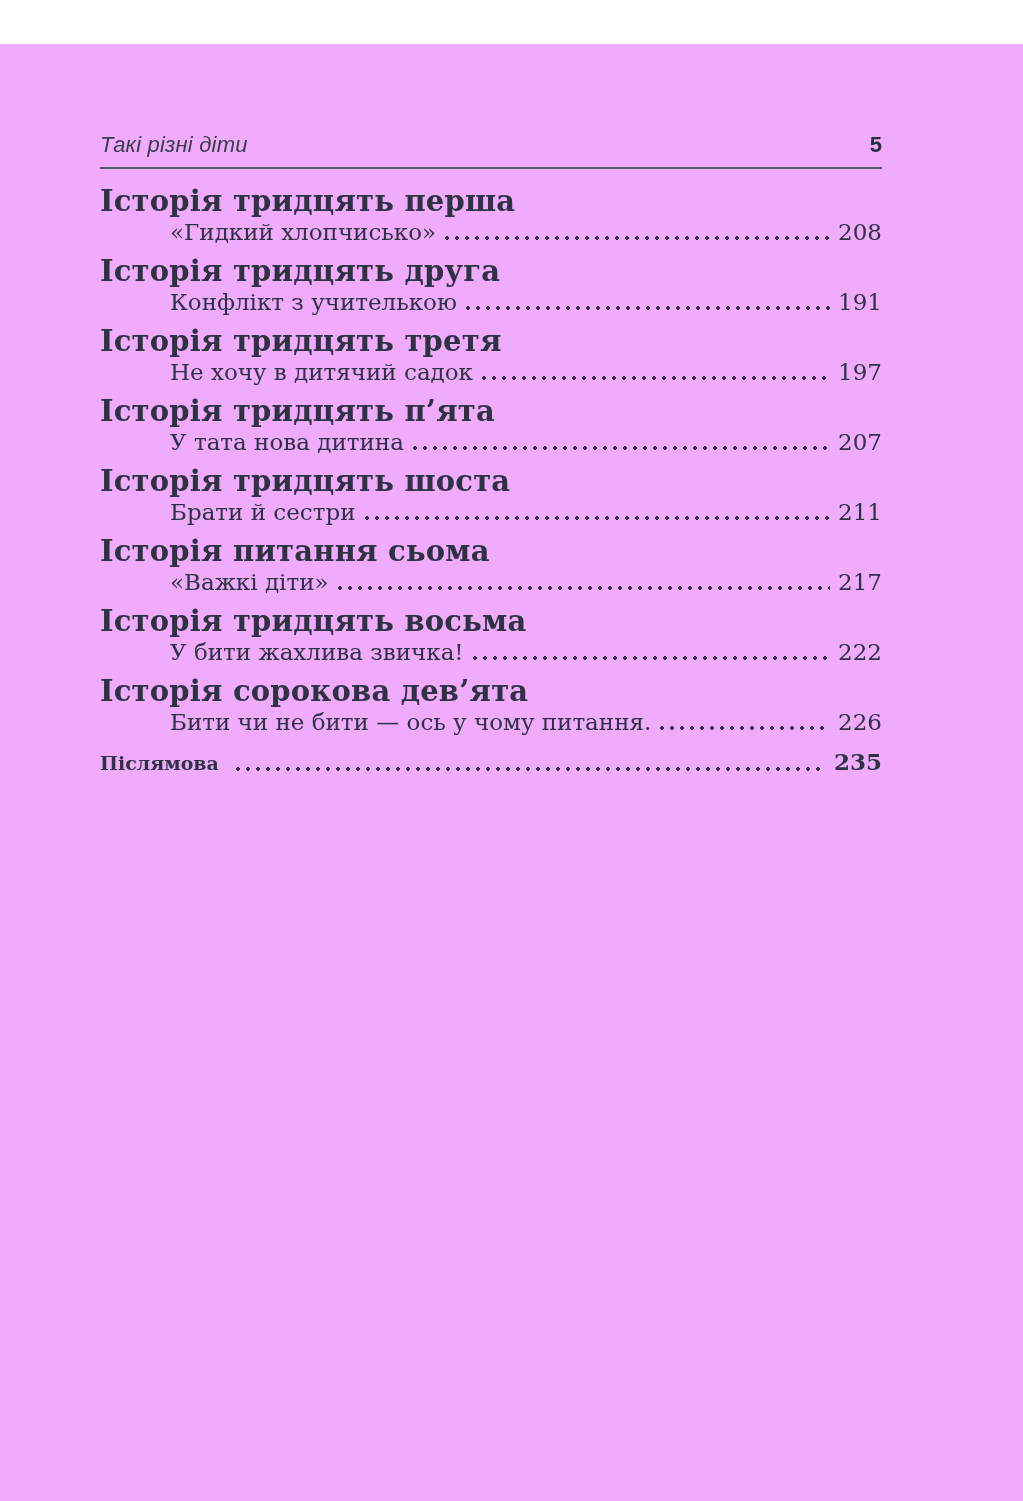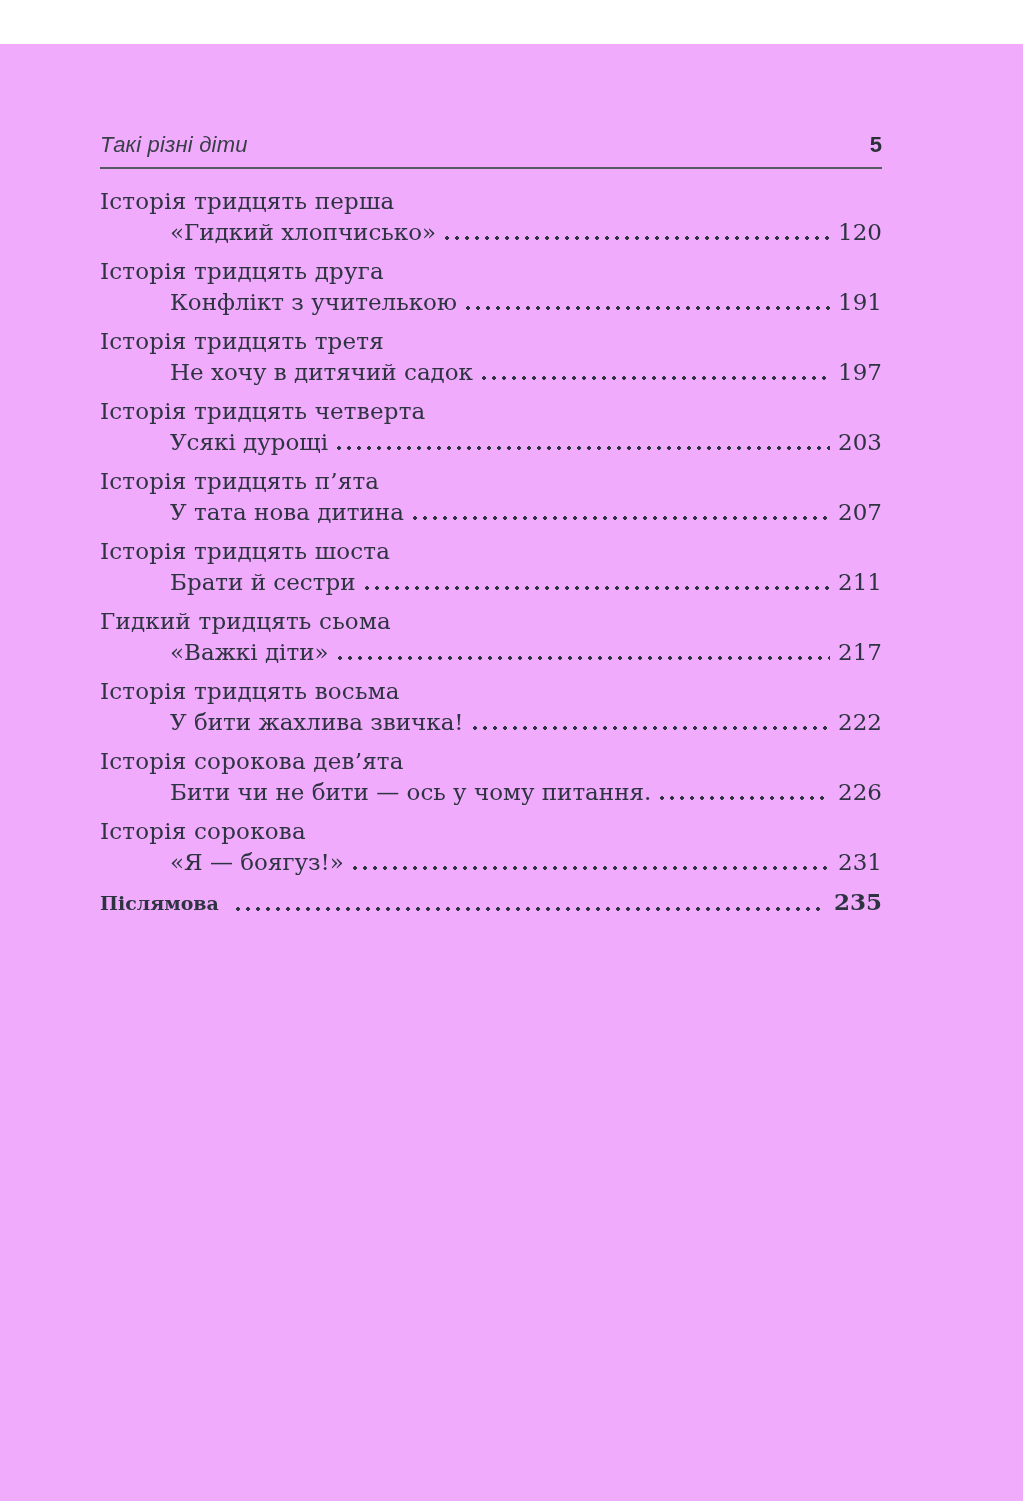--- a/index.html
+++ b/index.html
@@ -45,22 +45,22 @@
     font-family:"Liberation Sans","DejaVu Sans",sans-serif;
     font-weight:bold;
     font-size:22px;
     line-height:26px;
     color:#2a2f38;
   }
   
   .toc{margin:0;padding:0;}
   .toc-entry{margin:0 0 8px 0;}
   .toc-title{
-    font-weight:normal;
-    font-size:23px;
+    font-weight:bold;
+    font-size:29px;
     line-height:31px;
     letter-spacing:0.2px;
   }
   .toc-row{
     display:flex;
     align-items:baseline;
     line-height:31px;
     font-size:23px;
   }
   .toc-row.indented{padding-left:70px;align-items:flex-end;}
@@ -99,21 +99,21 @@
       <span class="running-title">Такі різні діти</span>
       <span class="folio">5</span>
     </div>
 
     <div class="toc" id="toc-list">
       <div class="toc-entry">
         <div class="toc-title">Історія тридцять перша</div>
         <div class="toc-row indented">
           <span class="toc-subtitle">«Гидкий хлопчисько»</span>
           <span class="leader-dots"></span>
-          <span class="toc-page">120</span>
+          <span class="toc-page">208</span>
         </div>
       </div>
 
       <div class="toc-entry">
         <div class="toc-title">Історія тридцять друга</div>
         <div class="toc-row indented">
           <span class="toc-subtitle">Конфлікт з учителькою</span>
           <span class="leader-dots"></span>
           <span class="toc-page">191</span>
         </div>
@@ -121,49 +121,41 @@
 
       <div class="toc-entry">
         <div class="toc-title">Історія тридцять третя</div>
         <div class="toc-row indented">
           <span class="toc-subtitle">Не хочу в дитячий садок</span>
           <span class="leader-dots"></span>
           <span class="toc-page">197</span>
         </div>
       </div>
 
-      <div class="toc-entry">
-        <div class="toc-title">Історія тридцять четверта</div>
-        <div class="toc-row indented">
-          <span class="toc-subtitle">Усякі дурощі</span>
-          <span class="leader-dots"></span>
-          <span class="toc-page">203</span>
-        </div>
-      </div>
 
       <div class="toc-entry">
         <div class="toc-title">Історія тридцять п’ята</div>
         <div class="toc-row indented">
           <span class="toc-subtitle">У тата нова дитина</span>
           <span class="leader-dots"></span>
           <span class="toc-page">207</span>
         </div>
       </div>
 
       <div class="toc-entry">
         <div class="toc-title">Історія тридцять шоста</div>
         <div class="toc-row indented">
           <span class="toc-subtitle">Брати й сестри</span>
           <span class="leader-dots"></span>
           <span class="toc-page">211</span>
         </div>
       </div>
 
       <div class="toc-entry">
-        <div class="toc-title">Гидкий тридцять сьома</div>
+        <div class="toc-title">Історія питання сьома</div>
         <div class="toc-row indented">
           <span class="toc-subtitle">«Важкі діти»</span>
           <span class="leader-dots"></span>
           <span class="toc-page">217</span>
         </div>
       </div>
 
       <div class="toc-entry">
         <div class="toc-title">Історія тридцять восьма</div>
         <div class="toc-row indented">
@@ -175,28 +167,20 @@
 
       <div class="toc-entry">
         <div class="toc-title">Історія сорокова дев’ята</div>
         <div class="toc-row indented">
           <span class="toc-subtitle">Бити чи не бити — ось у чому питання.</span>
           <span class="leader-dots"></span>
           <span class="toc-page">226</span>
         </div>
       </div>
 
-      <div class="toc-entry">
-        <div class="toc-title">Історія сорокова</div>
-        <div class="toc-row indented">
-          <span class="toc-subtitle">«Я — боягуз!»</span>
-          <span class="leader-dots"></span>
-          <span class="toc-page">231</span>
-        </div>
-      </div>
     </div>
 
     <div class="toc-row afterword">
       <span class="toc-title-inline">Післямова</span>
       <span class="leader-dots"></span>
       <span class="toc-page">235</span>
     </div>
 
   </div>
 </div>

